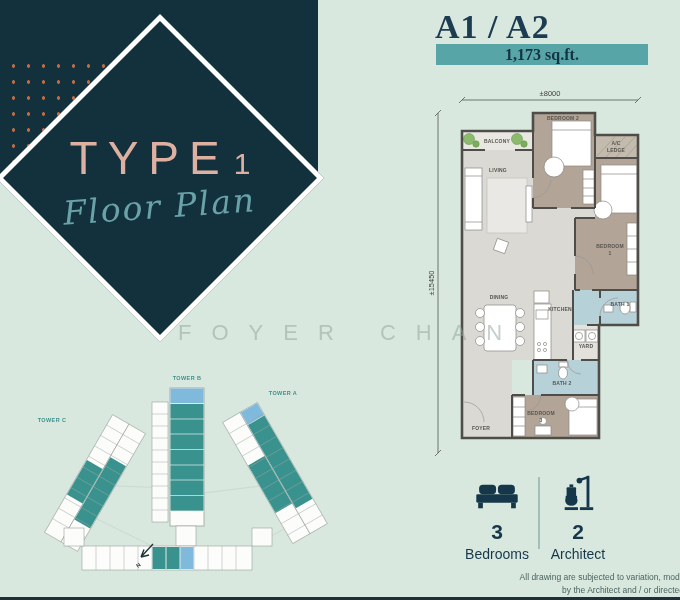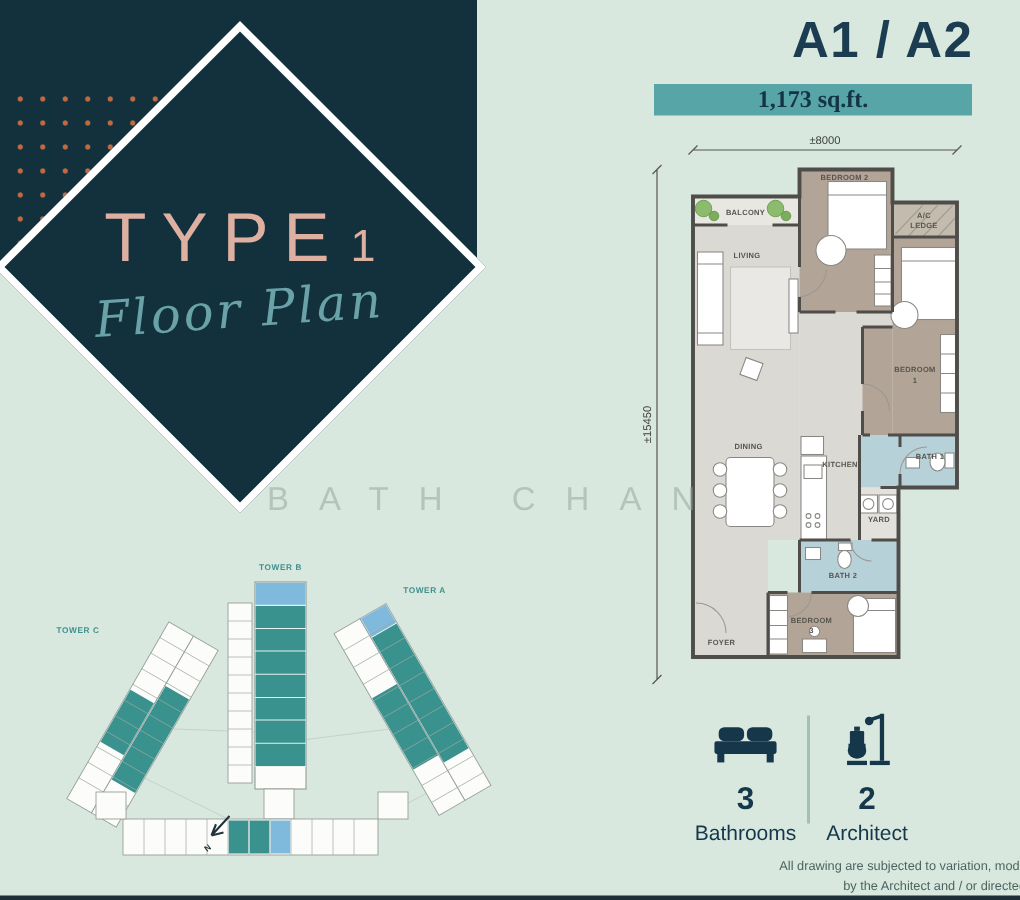--- a/index.html
+++ b/index.html
@@ -15,24 +15,24 @@
         background:#13313d;border:5px solid #ffffff;transform:rotate(45deg);}
   .diamond-inner{position:absolute;inset:0;transform:rotate(-45deg);
         display:flex;flex-direction:column;align-items:center;justify-content:center;}
   .type-line{display:flex;align-items:baseline;color:#ddb0a2;font-weight:200;}
   .type-word{font-size:46px;letter-spacing:10px;}
   .type-num{font-size:30px;margin-left:4px;}
   .script-title{font-family:"DejaVu Serif",serif;font-style:italic;font-size:33px;
         color:#69a2a9;margin-top:2px;transform:rotate(-4deg);letter-spacing:2px;}
 
   
-  .unit-title{position:absolute;left:435px;top:8px;width:214px;text-align:right;
-        font-family:Liberation Sans, sans-serif;font-weight:bold;font-size:34px;
+  .unit-title{position:absolute;left:435px;top:8px;width:214px;text-align:left;
+        font-family:Liberation Serif, serif;font-weight:bold;font-size:34px;
         color:#1c3c51;letter-spacing:1px;}
-  .area-banner{position:absolute;left:436px;top:56px;width:212px;height:21px;
+  .area-banner{position:absolute;left:436px;top:44px;width:212px;height:21px;
         background:#57a5a7;text-align:center;line-height:21px;
         font-family:"Liberation Serif",serif;font-weight:bold;font-size:16px;color:#143346;}
 
   
   .plan-svg{position:absolute;left:425px;top:85px;}
   svg text{font-family:"Liberation Sans",sans-serif;}
   .room-label{fill:#57554f;font-size:5px;font-weight:bold;letter-spacing:.2px;text-anchor:middle;}
   .dim-label{fill:#3f3f3f;font-size:7.5px;text-anchor:middle;}
 
   
@@ -214,21 +214,21 @@
       <text class="room-label" x="105" y="203">KITCHEN</text>
       <text class="room-label" x="165" y="198">BATH 1</text>
       <text class="room-label" x="131" y="240">YARD</text>
       <text class="room-label" x="107" y="277">BATH 2</text>
       <text class="room-label" x="86" y="307">BEDROOM</text>
       <text class="room-label" x="86" y="314">3</text>
       <text class="room-label" x="26" y="322">FOYER</text>
     </g>
   </svg>
 
-  <div class="watermark">BATH CHAN</div>
+  <div class="watermark">FOYER CHAN</div>
 
   <svg class="site-svg" width="320" height="215" viewBox="0 0 320 215">
     <g stroke="#c3cec8" stroke-width="0.6" fill="none">
       <path d="M75,150 L132,178 M285,150 L232,178 M96,118 L150,120 M184,125 L240,118"></path>
     </g>
 
     <g transform="translate(75,115) rotate(30)">
       <rect x="-19" y="-68" width="19" height="136" fill="#fcfcfa" stroke="#97a19b" stroke-width="0.6"></rect>
       <rect x="0" y="-68" width="19" height="136" fill="#fcfcfa" stroke="#97a19b" stroke-width="0.6"></rect>
       <rect x="-18.5" y="-16" width="18" height="40" fill="#3a928e"></rect>
@@ -279,21 +279,21 @@
     <svg width="46" height="32" viewBox="0 0 46 34">
       <g fill="#16374a">
         <rect x="4" y="4" width="18" height="10" rx="4"></rect>
         <rect x="24" y="4" width="18" height="10" rx="4"></rect>
         <rect x="1" y="14" width="44" height="9" rx="1.5"></rect>
         <rect x="3" y="23" width="5" height="6"></rect>
         <rect x="38" y="23" width="5" height="6"></rect>
       </g>
     </svg>
     <div class="num">3</div>
-    <div class="lbl">Bathrooms</div>
+    <div class="lbl">Bedrooms</div>
   </div>
 
   <div class="stat-divider"></div>
 
   <div class="stat stat-bathrooms">
     <svg width="38" height="42" viewBox="0 0 40 44">
       <g fill="#16374a">
         <rect x="29" y="5" width="3" height="33"></rect>
         <path d="M31,5 L22,8 L21,11 L30,8 Z"></path>
         <circle cx="21.5" cy="10" r="3"></circle>

